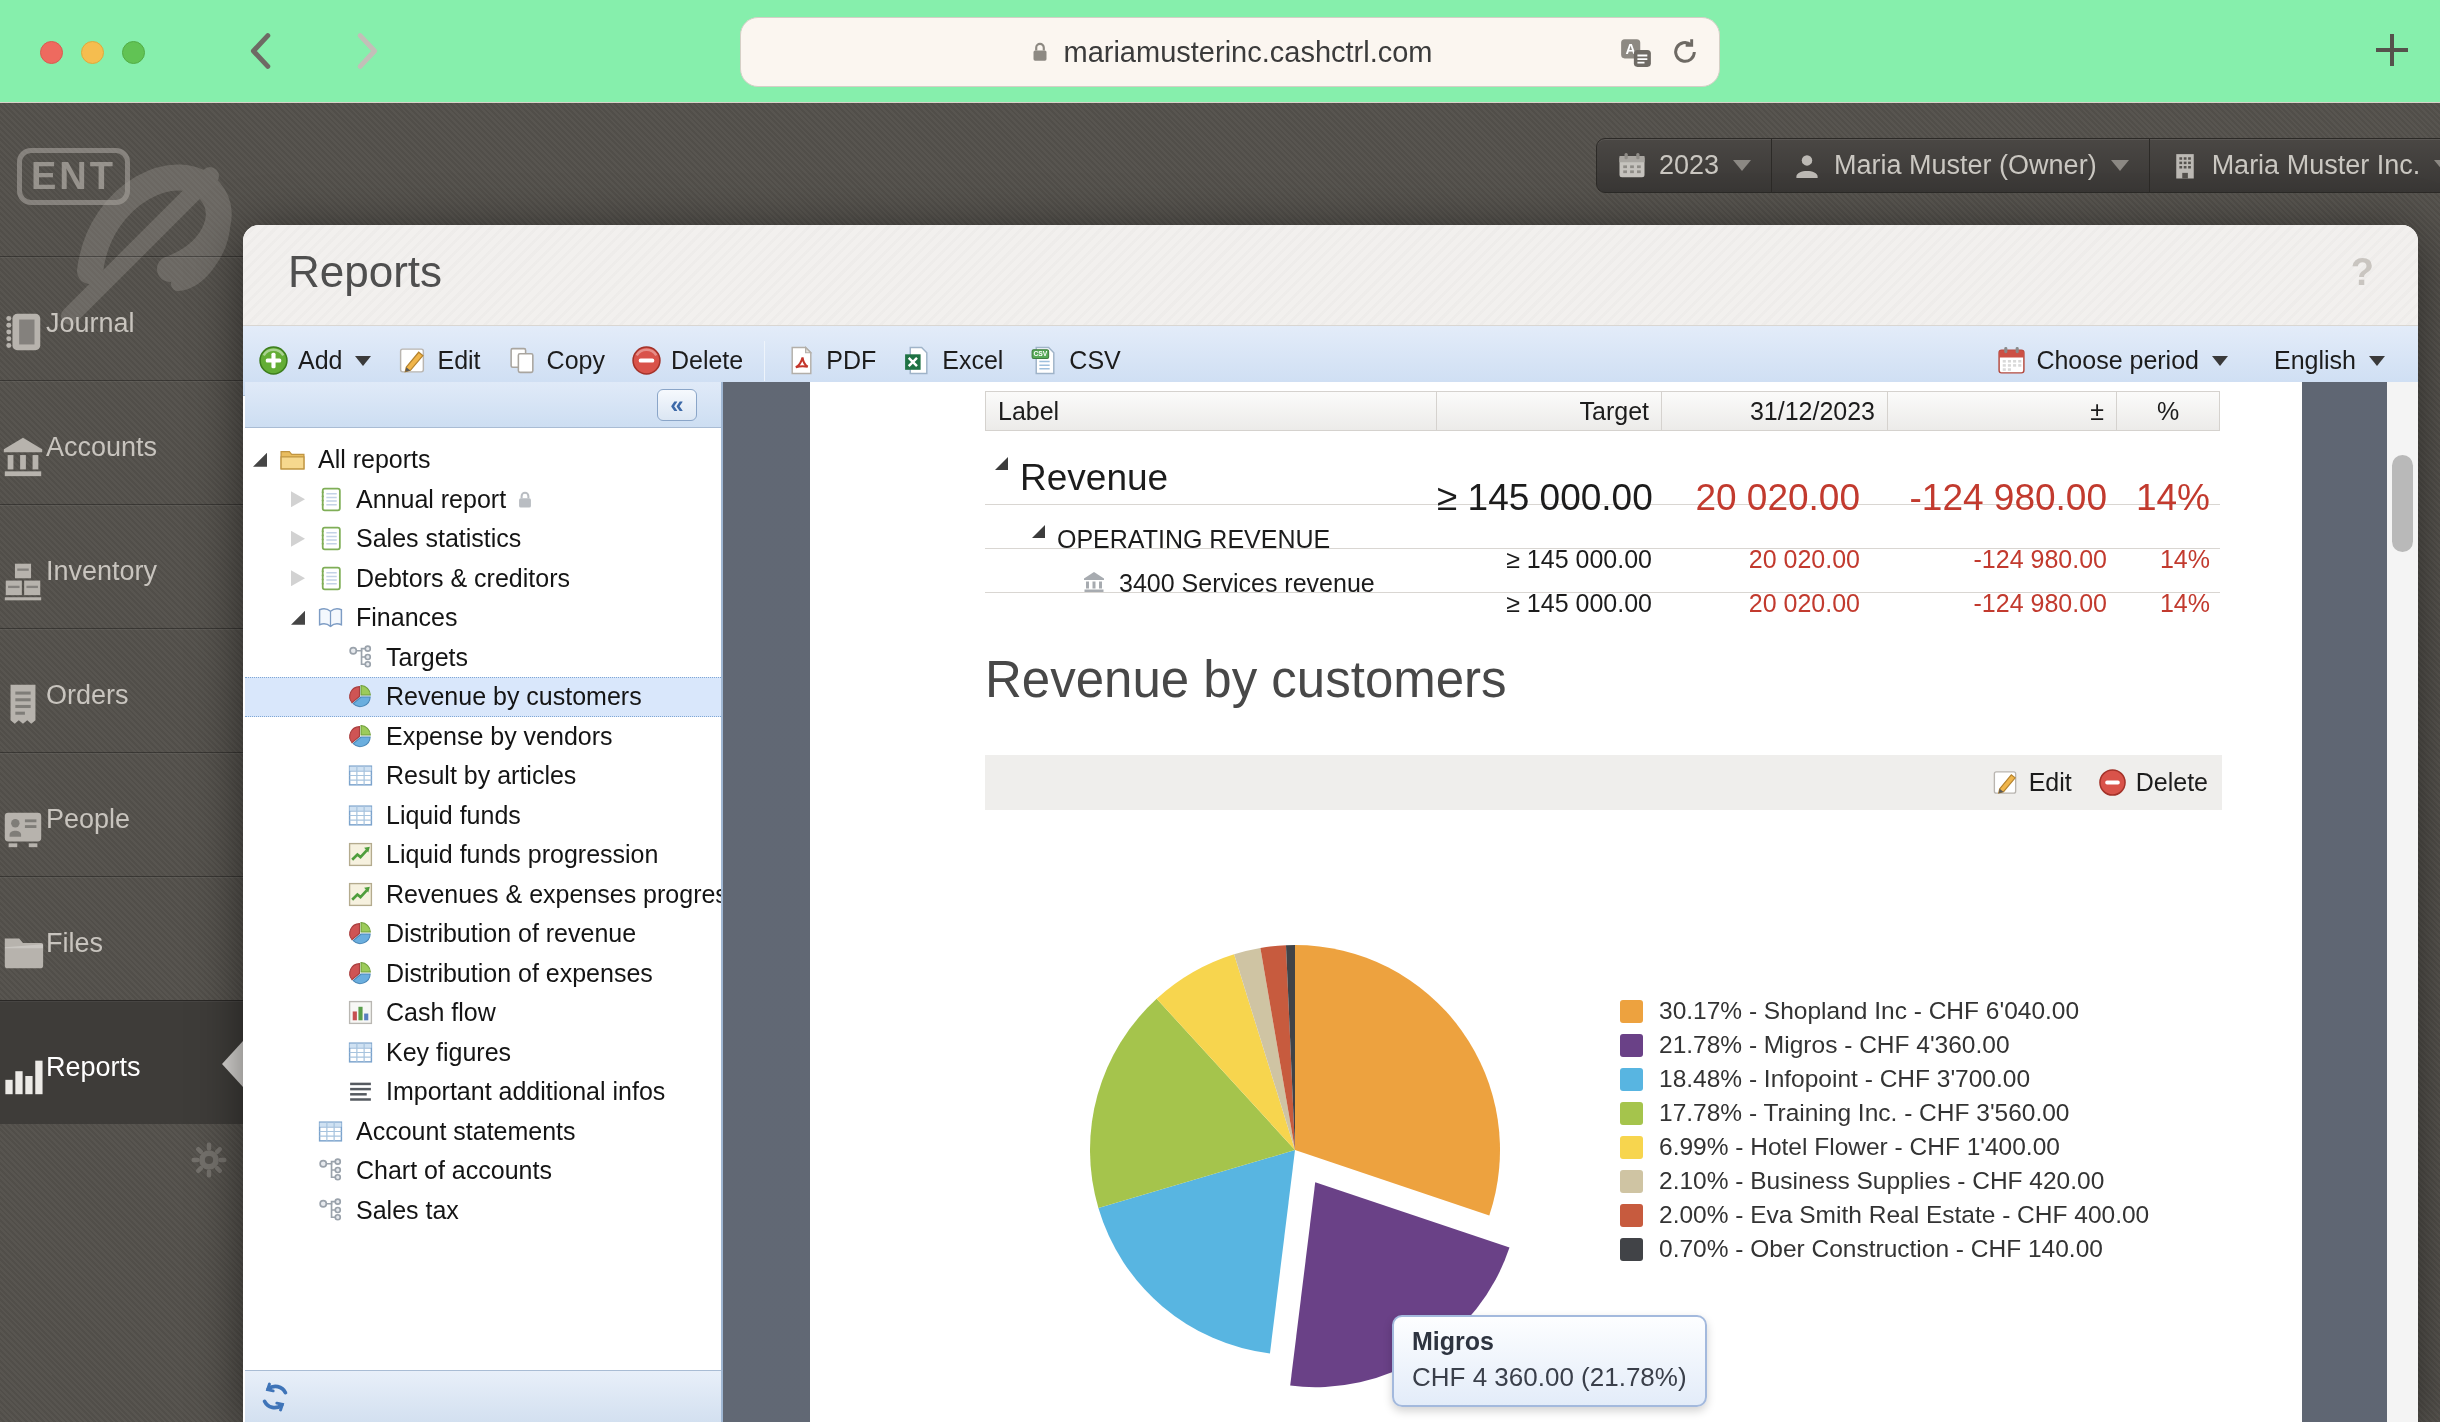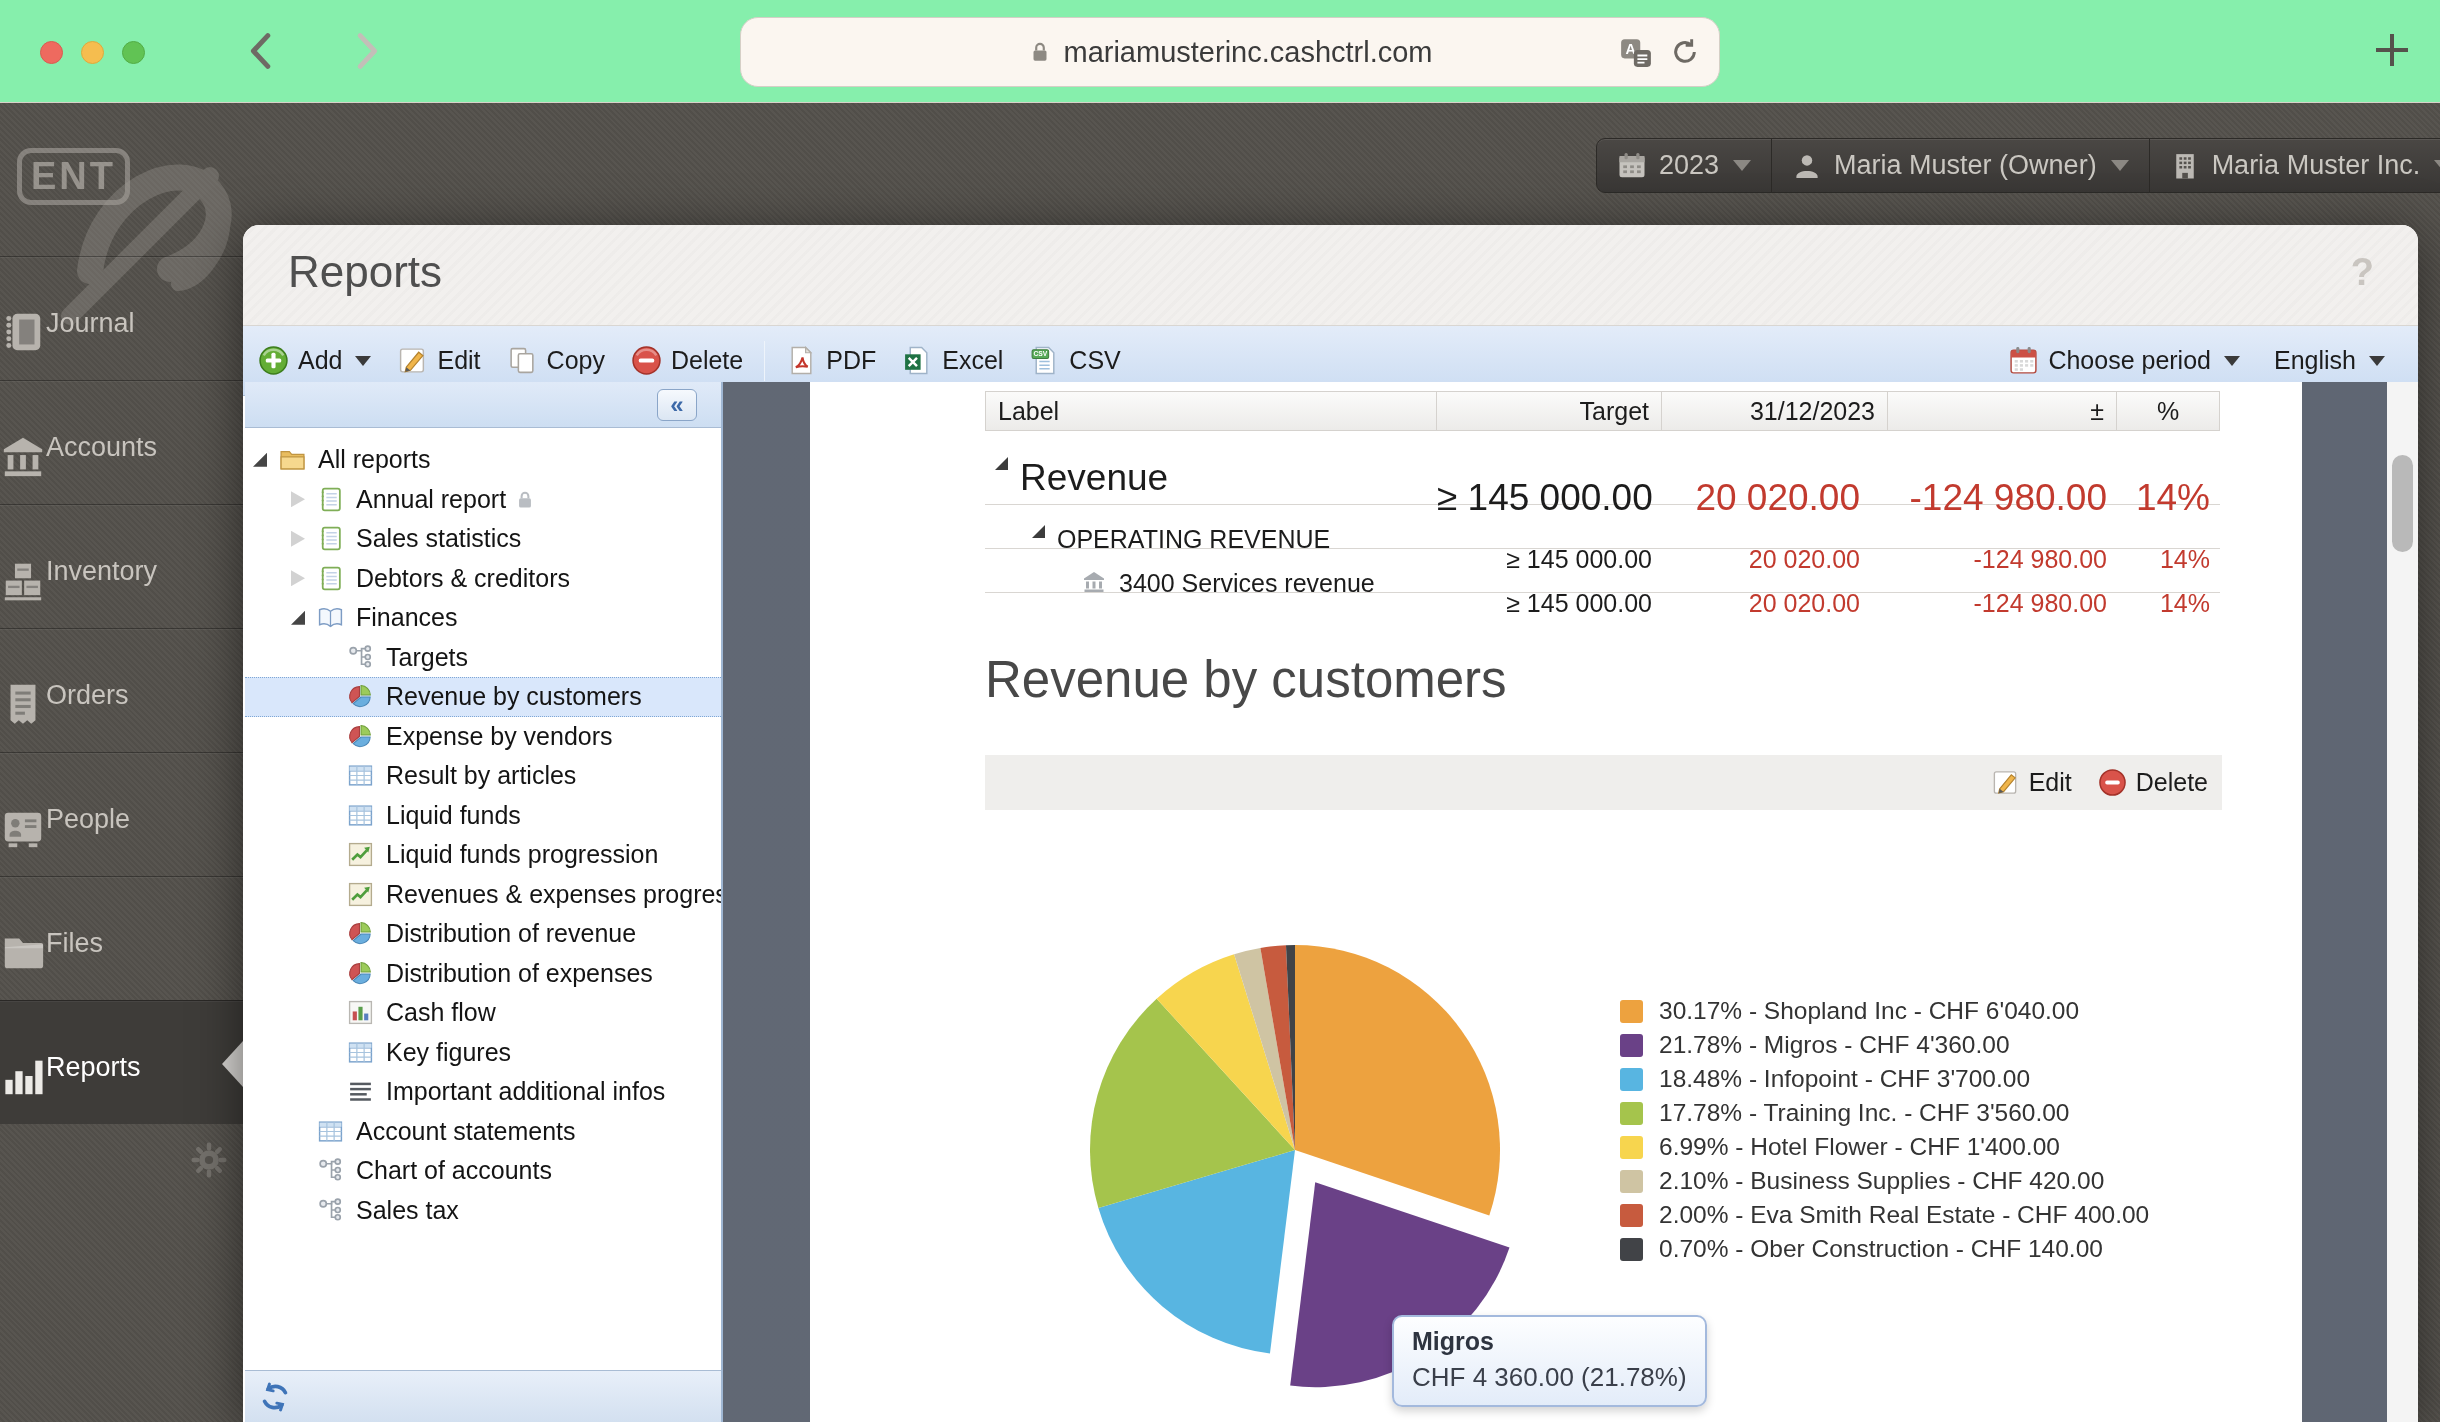--- a/index.html
+++ b/index.html
@@ -68,21 +68,21 @@
     background-image:repeating-linear-gradient(135deg, rgba(0,0,0,.016) 0 3px, rgba(255,255,255,0) 3px 8px);
     border-bottom:1px solid #d9d6d2; }
   .win-title { position:absolute; left:45px; top:22px; font-size:44px; font-weight:300; color:#4f4f4f; }
   .win-help { position:absolute; right:44px; top:26px; font-size:38px; font-weight:bold; color:#c9c5c0; }
 
   .toolbar { position:absolute; left:0; top:101px; width:100%; height:70px;
     background:linear-gradient(#e3ecf9,#cbdcf2); border-bottom:1px solid #a9bcd4;
     display:flex; align-items:center; font-size:25px; color:#1c1c1c; }
   .tool-btn { display:flex; align-items:center; gap:9px; padding:0 13px; height:44px; border-radius:6px; cursor:pointer; white-space:nowrap; }
   .tool-sep { width:1px; height:40px; background:#b3c3d8; border-right:1px solid #eef4fb; margin:0 8px; }
-  .tool-right { margin-left:auto; display:flex; align-items:center; gap:8px; padding-right:20px; }
+  .tool-right { margin-left:auto; display:flex; align-items:center; gap:20px; padding-right:20px; }
   .caret-dk { width:0; height:0; border-left:8px solid transparent; border-right:8px solid transparent;
     border-top:10px solid #3a3a3a; margin-left:4px; }
 
   .win-body { position:absolute; left:0; top:157px; width:100%; height:1040px; }
 
   
   .treepanel { position:absolute; left:2px; top:0; width:478px; height:1040px; background:#fff;
     border-right:2px solid #9fb6d2; }
   .tree-head { position:absolute; left:0; top:0; width:100%; height:46px;
     background:linear-gradient(#e0eaf8,#cddef2); border-bottom:1px solid #a9bcd4; }

